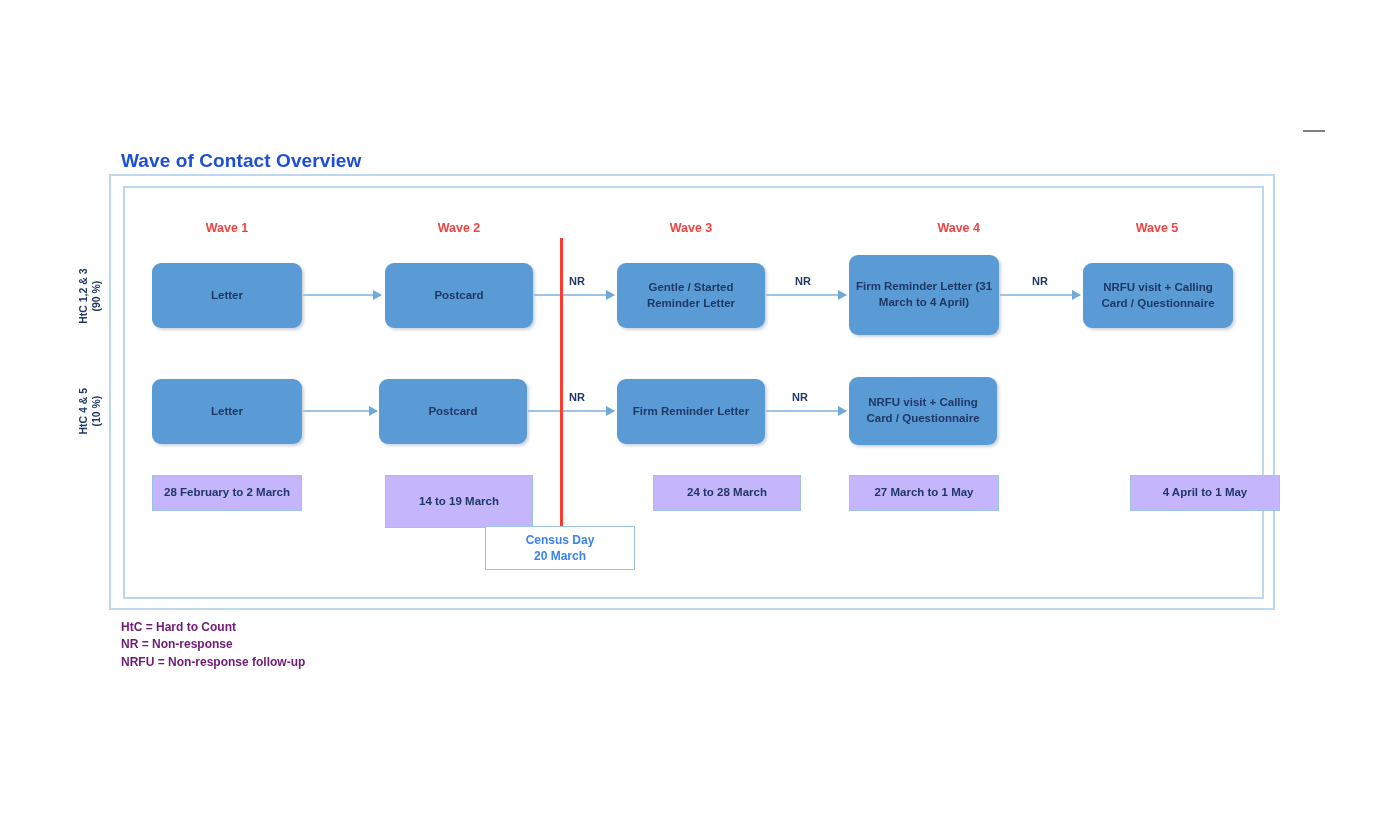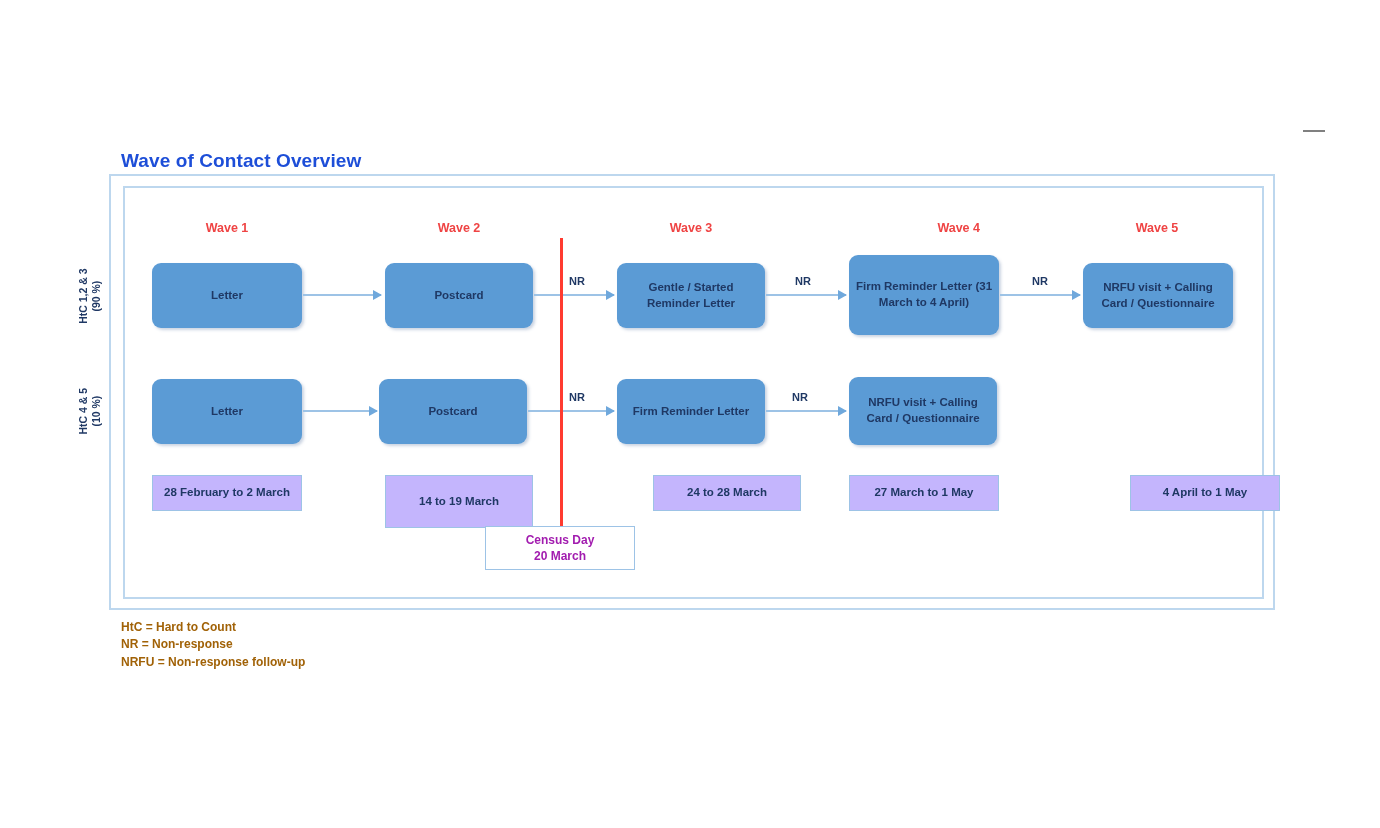--- a/index.html
+++ b/index.html
@@ -163,33 +163,33 @@
     height: 44px;
     background: #ffffff;
     border: 1.6px solid #9DC3E6;
     display: flex;
     flex-direction: column;
     align-items: center;
     justify-content: center;
     text-align: left;
     font-size: 12px;
     font-weight: bold;
-    color: #a21caf;
+    color: #3b82f6;
     line-height: 1.35;
     box-sizing: border-box;
   }
 
   
   #legend {
     position: absolute;
     left: 121px;
     top: 619px;
     font-size: 12px;
     font-weight: bold;
-    color: #a16207;
+    color: #701a75;
     line-height: 1.45;
   }
   #legend div { white-space: nowrap; }
 </style>
 </head>
 <body>
 
 <div id="page-title">Wave of Contact Overview</div>
 
 <div id="corner-dash"></div>

